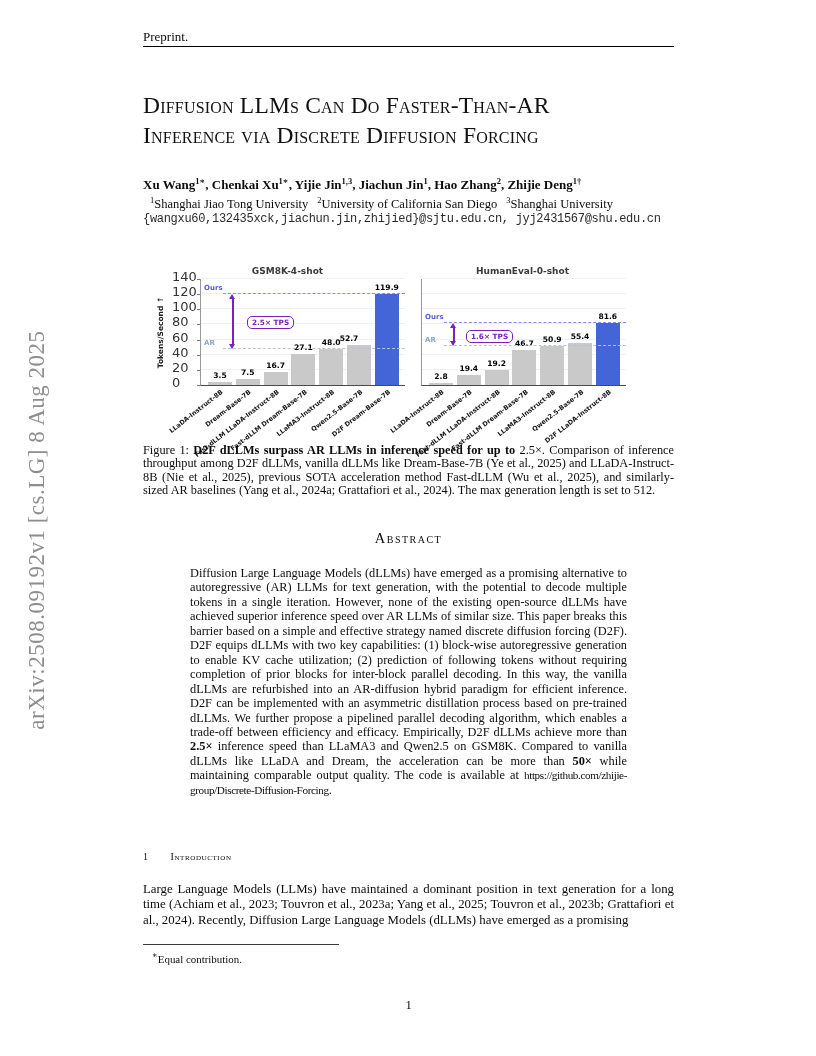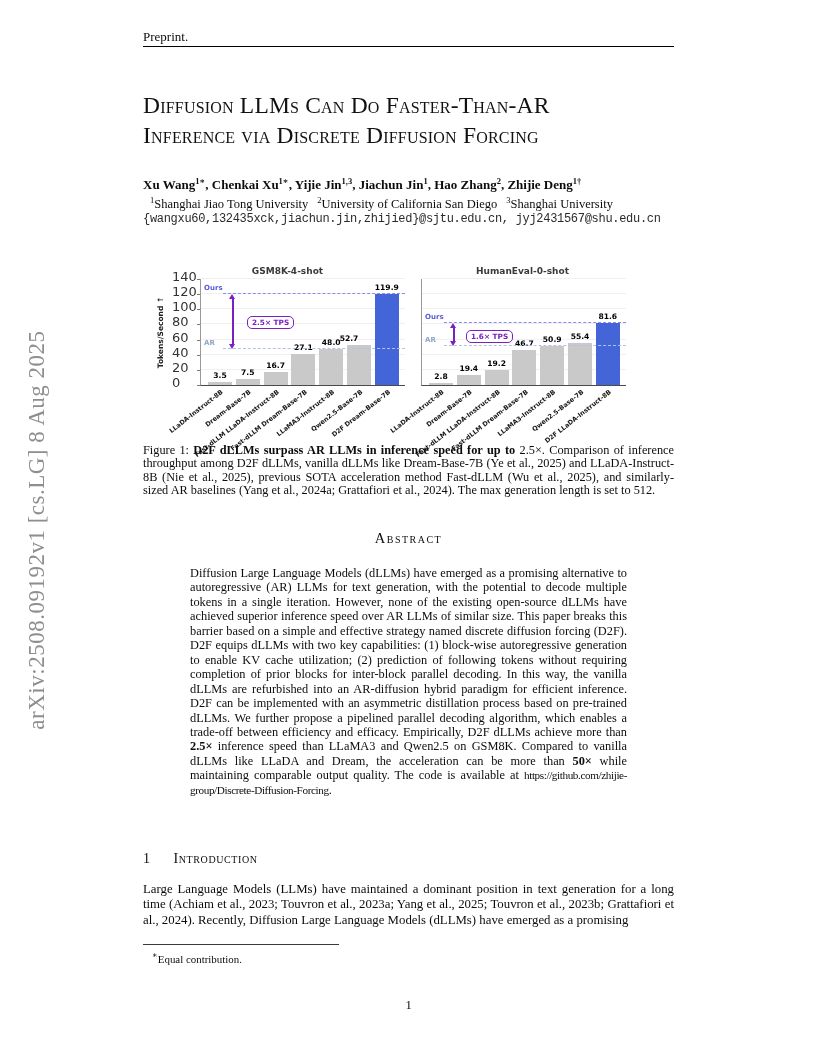--- a/index.html
+++ b/index.html
@@ -52,21 +52,21 @@
 
   
   .caption{position:absolute;left:143px;top:444px;width:531px;margin:0;
         font-size:12.3px;line-height:13.4px;text-align:justify;}
   .abs-head{position:absolute;left:143px;top:530px;width:531px;margin:0;text-align:center;
         font-variant:small-caps;font-weight:500;font-size:14.5px;letter-spacing:1.5px;}
   .abstract{position:absolute;left:190px;top:566px;width:437px;margin:0;
         font-size:12.35px;line-height:14.45px;text-align:justify;}
   .rb{font-weight:bold;}
   .rm{font-family:Liberation Serif, serif;font-size:11.2px;letter-spacing:-0.4px;}
-  .sec-head{position:absolute;left:143px;top:851px;margin:0;font-weight:500;font-size:14px;}
+  .sec-head{position:absolute;left:143px;top:851px;margin:0;font-weight:500;font-size:10px;}
   .sec-num{margin-right:20px;}
   .sec-title{font-variant:small-caps;letter-spacing:0.6px;}
   .intro{position:absolute;left:143px;top:882px;width:531px;margin:0;
         font-size:12.8px;line-height:15.3px;text-align:justify;}
   .fn-rule{position:absolute;left:143px;top:944px;width:196px;height:1.2px;background:#3a3a3a;}
   .footnotes{position:absolute;left:143px;top:949px;width:531px;font-size:10.9px;line-height:13.6px;}
   .footnotes .fn{text-indent:9px;}
   .pagenum{position:absolute;left:143px;top:998px;width:531px;text-align:center;font-size:12.5px;}
 </style>
 </head>

